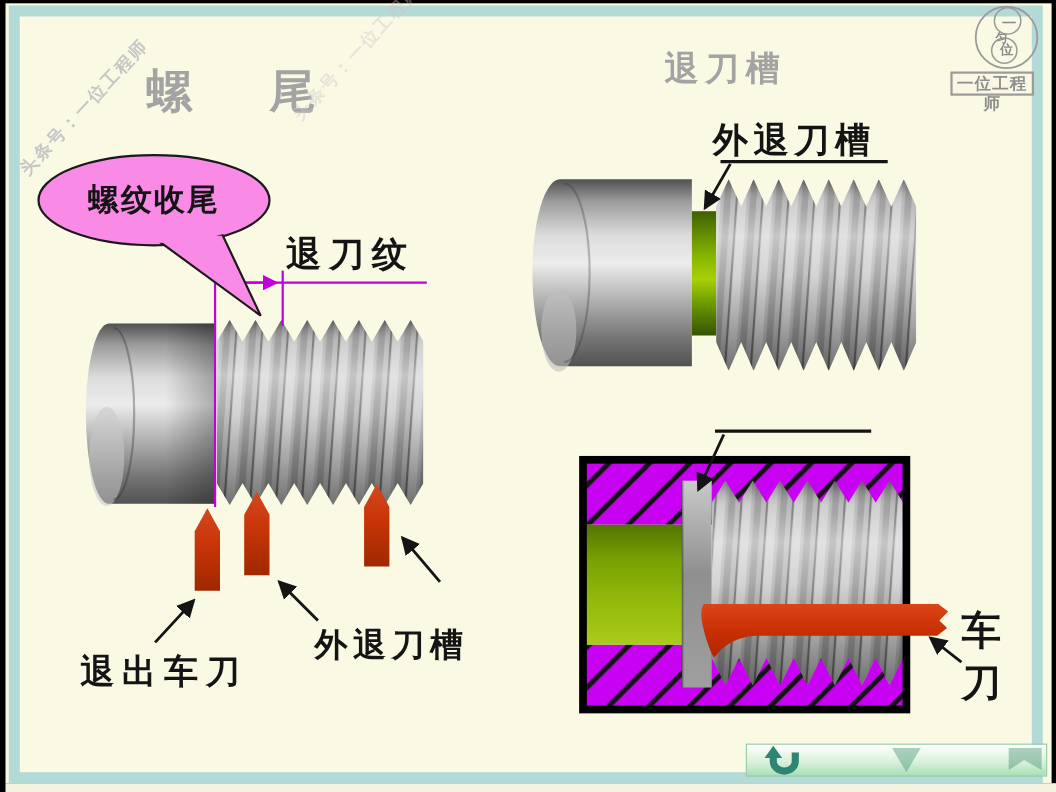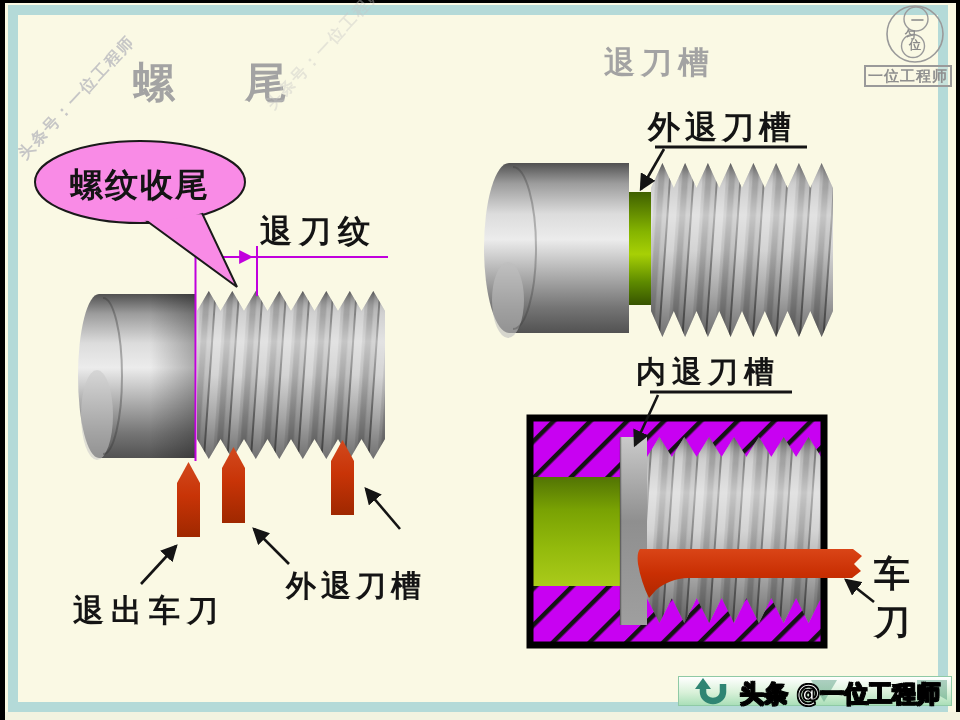--- a/index.html
+++ b/index.html
@@ -7,33 +7,33 @@
          font-family:"DejaVu Sans","Liberation Sans",sans-serif;}
   .abs{position:absolute;}
   #slide-bg{left:5px;top:3px;width:951px;height:709px;background:#faf9e4;}
   #bottom-strip{left:5px;top:712px;width:955px;height:8px;background:#f3f3e0;}
   #frame{left:8px;top:5px;width:940px;height:707px;box-sizing:border-box;
          border:10px solid #b4dad8;}
   .cjk{font-weight:900;color:#141414;white-space:nowrap;}
   .title{color:#a3a3a3;}
   #title-left{left:133px;top:55px;font-size:42px;letter-spacing:14px;}
   #title-right{left:604px;top:42px;font-size:31px;letter-spacing:6px;}
-  #bubble-label{left:35px;top:163px;width:210px;text-align:center;font-size:33px;letter-spacing:2px;}
+  #bubble-label{left:35px;top:163px;width:210px;text-align:center;font-size:28px;letter-spacing:2px;}
   #dim-label{left:260px;top:210px;font-size:32px;letter-spacing:7px;}
   #ext-label{left:648px;top:106px;font-size:32px;letter-spacing:5px;}
   #int-label{left:636px;top:352px;font-size:30px;letter-spacing:6px;}
   #tool-label-left{left:397px;top:503px;font-size:33px;letter-spacing:12px;}
   #retract-out-label{left:73px;top:590px;font-size:31px;letter-spacing:7px;}
   #retract-start-label{left:286px;top:566px;font-size:30px;letter-spacing:5px;}
   #tool-label-right{left:874px;top:550px;font-size:36px;line-height:48px;text-align:center;}
   .watermark{color:#c6c6c6;font-size:16px;letter-spacing:2px;font-weight:700;
              transform:rotate(-47deg);transform-origin:0 0;}
   #side-watermark{left:14px;top:150px;}
   #top-watermark{left:262px;top:100px;opacity:.40;}
-  #logo-caption{left:864px;top:65px;width:88px;height:22px;box-sizing:border-box;
+  #logo-caption{left:864px;top:65px;width:76px;height:22px;box-sizing:border-box;
       border:2px solid #9a9a9a;color:#8f8f8f;font-size:15px;font-weight:700;
       text-align:center;line-height:18px;letter-spacing:1px;background:rgba(250,249,228,.25);}
   .logo-char{color:#8a8a8a;font-weight:700;}
   #logo-char-top{left:911px;top:12px;font-size:13px;}
   #logo-char-mid{left:905px;top:27px;font-size:11px;}
   #logo-char-bottom{left:909px;top:37px;font-size:12px;}
   #bottom-bar{left:678px;top:676px;width:274px;height:30px;box-sizing:border-box;
       border:1px solid #8fcaa5;background:linear-gradient(180deg,#ffffff,#d9f1d9 55%,#aadfb8);}
   #bottom-bar-text{left:740px;top:678px;font-size:24px;font-weight:900;color:#fff;
       -webkit-text-stroke:1.3px #000;
@@ -202,21 +202,20 @@
       <line x1="655" y1="147" x2="807" y2="147" stroke-width="3"></line>
       <line x1="650" y1="392" x2="792" y2="392" stroke-width="3"></line>
     </g>
   </svg>
 
   <div class="abs cjk title" id="title-left">螺　尾</div>
   <div class="abs cjk title" id="title-right">退刀槽</div>
   <div class="abs cjk" id="bubble-label">螺纹收尾</div>
   <div class="abs cjk" id="dim-label">退刀纹</div>
   <div class="abs cjk" id="ext-label">外退刀槽</div>
-  <div class="abs cjk" id="int-label">内退刀槽</div>
   <div class="abs cjk" id="retract-out-label">退出车刀</div>
   <div class="abs cjk" id="retract-start-label">外退刀槽</div>
   <div class="abs cjk" id="tool-label-right">
     <div>车</div>
     <div>刀</div>
   </div>
 
   <div class="abs watermark" id="side-watermark">头条号：一位工程师</div>
   <div class="abs watermark" id="top-watermark">头条号：一位工程师</div>
 
@@ -233,14 +232,13 @@
   <div class="abs" id="bottom-bar">
     <svg width="272" height="28" viewBox="0 0 272 28">
       <polygon points="132,3 158,3 145,25" fill="rgba(60,140,110,.40)"></polygon>
       <polygon points="238,3 268,3 268,23 252,14 238,23" fill="rgba(60,140,110,.40)"></polygon>
       <g>
         <path d="M24,9 V15 a10,9 0 0 0 20,0 V7" stroke="#2f8573" stroke-width="6.5" fill="none"></path>
         <polygon points="24,1 16,12 32,12" fill="#2f8573"></polygon>
       </g>
     </svg>
   </div>
-  <div class="abs" id="bottom-bar-text">头条 @一位工程师</div>
 </div>
 
 </body></html>

